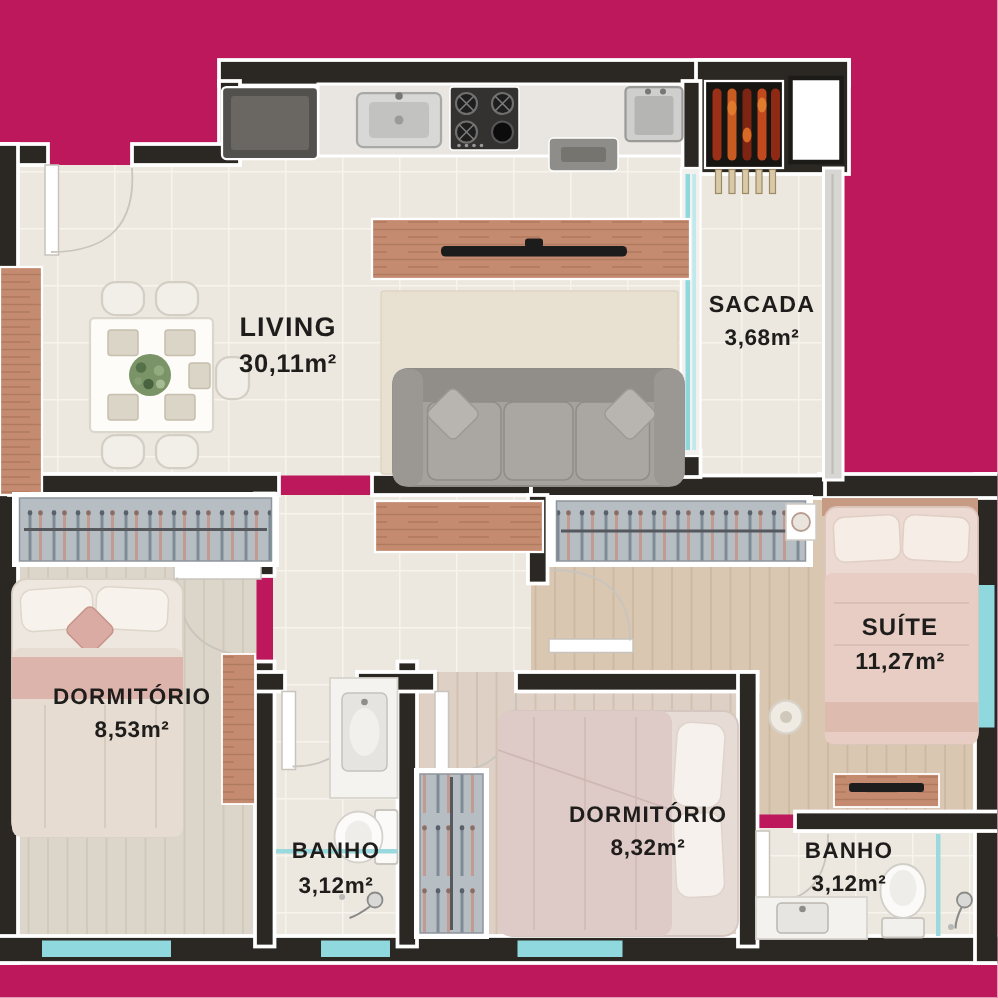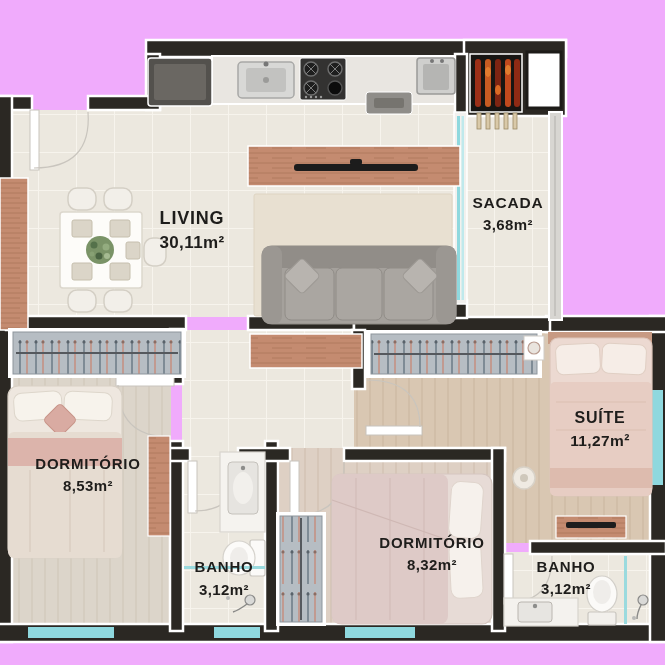--- a/index.html
+++ b/index.html
@@ -1,16 +1,16 @@
 <!DOCTYPE html>
 <html><head>
 <meta charset="utf-8">
 <style>
   html,body{margin:0;padding:0;background:#ffffff;}
-  .stage{position:relative;width:665px;height:665px;background:#f0abfc;overflow:hidden;
+  .stage{position:relative;width:665px;height:665px;background:#be185d;overflow:hidden;
          font-family:"Liberation Sans",sans-serif;}
   svg{display:block}
   text{font-family:"Liberation Sans",sans-serif;font-weight:bold;fill:#1e1d1b;}
   .room-name{letter-spacing:.8px;}
   .room-area{letter-spacing:.4px;}
 </style>
 </head>
 <body>
 
 <div class="stage">

